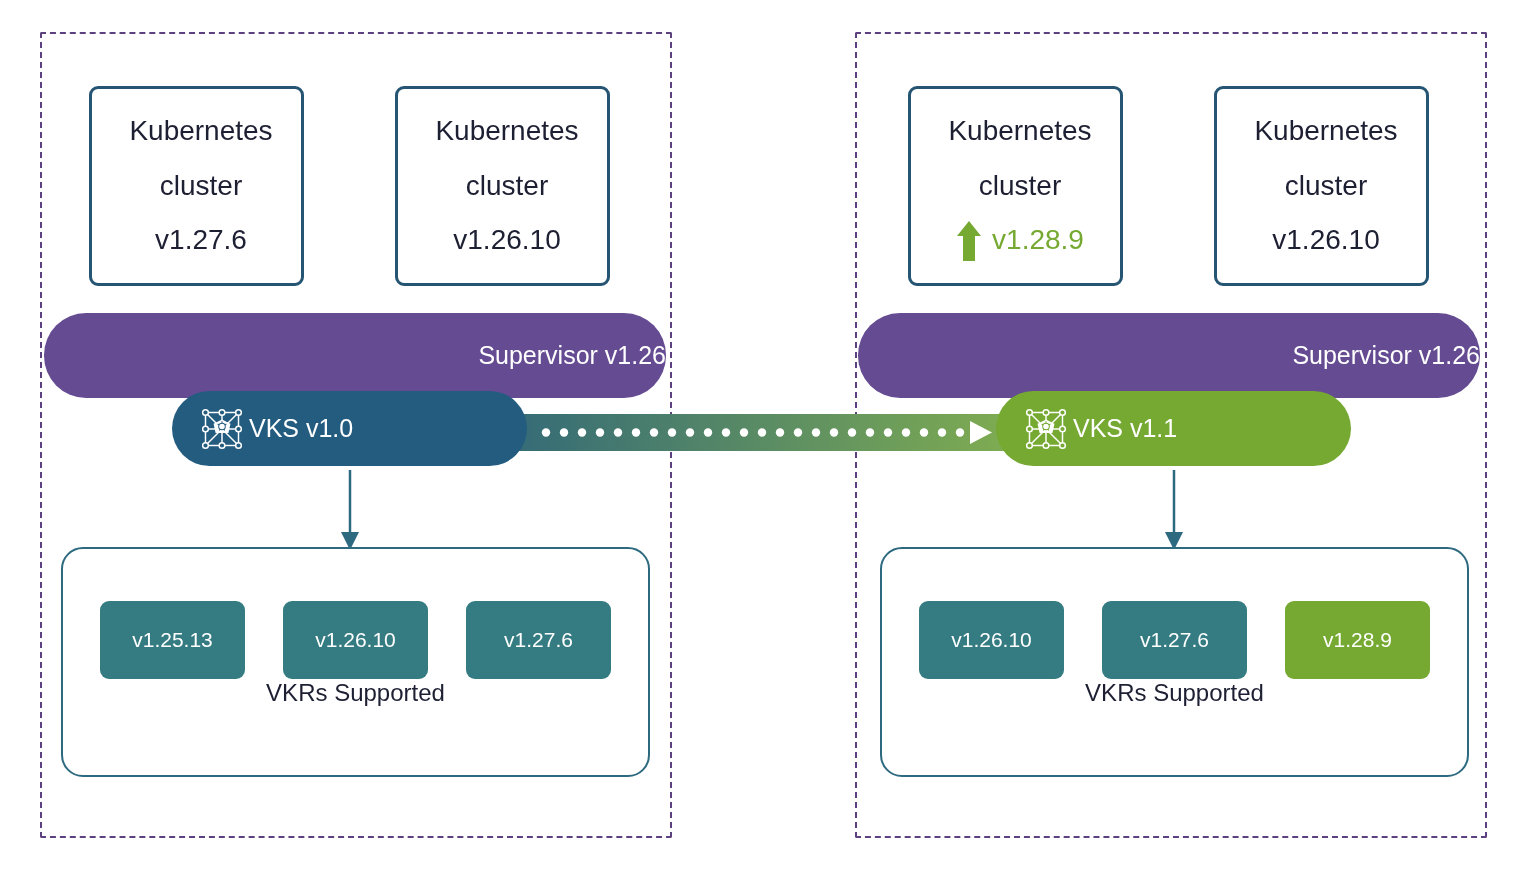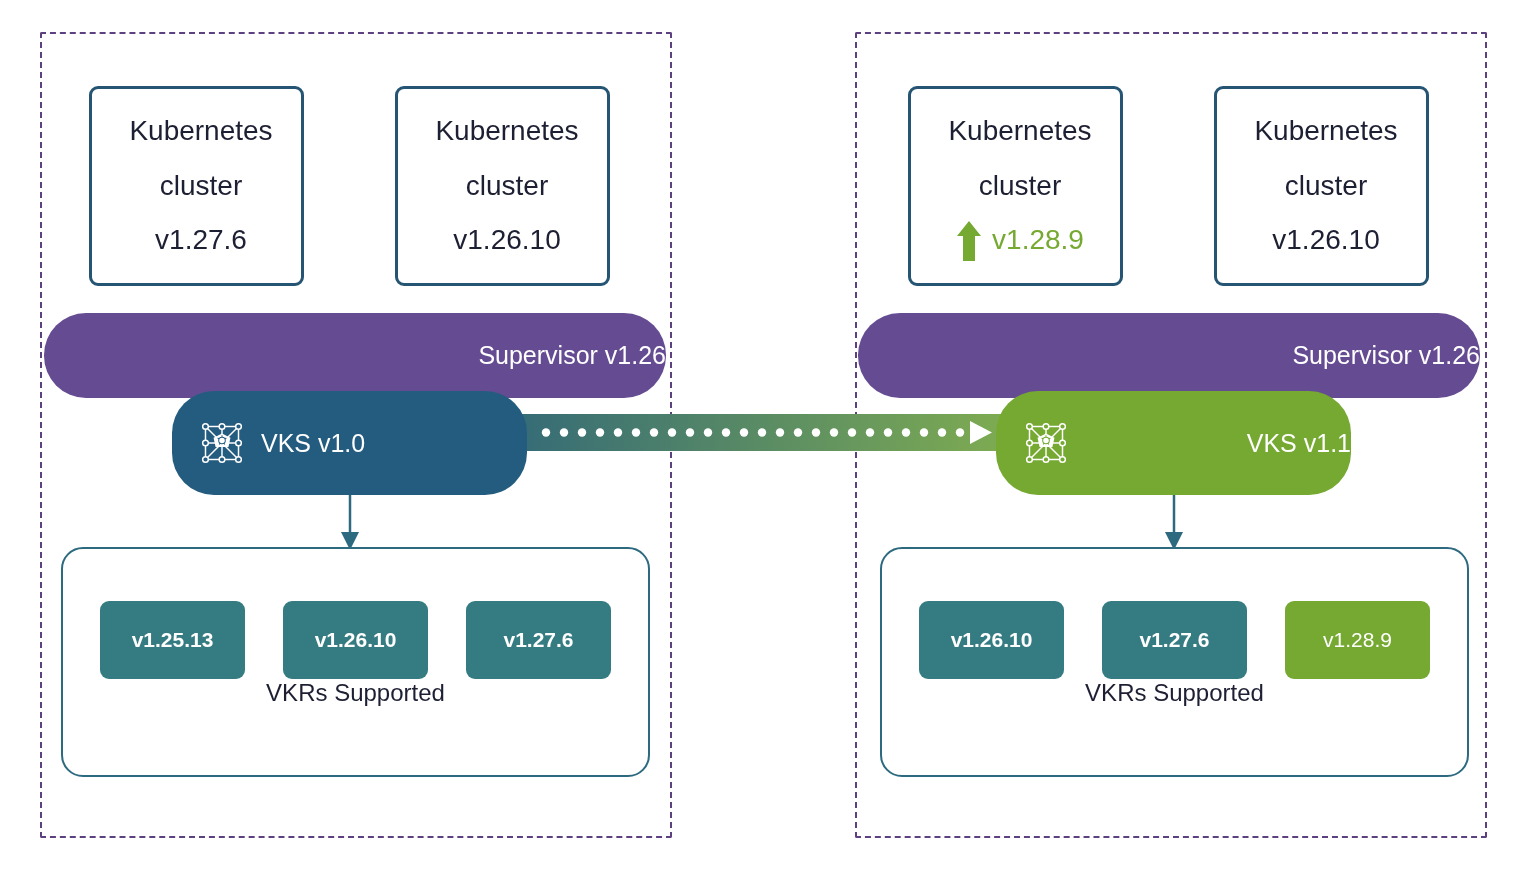--- a/index.html
+++ b/index.html
@@ -88,32 +88,32 @@
     width: 700px;
     height: 37px;
     z-index: 4;
   }
 
   
   .vks-pill {
     position: absolute;
     box-sizing: border-box;
     width: 355px;
-    height: 104px;
+    height: 75px;
     border-radius: 42px;
     display: flex;
     align-items: center;
     padding-left: 28px;
-    gap: 17px;
+    gap: 5px;
     color: #ffffff;
     font-size: 25px;
     z-index: 6;
   }
   #vks-left  { left: 172px; top: 391px; background: #245c80; }
-  #vks-right { left: 996px; top: 391px; background: #76a932; justify-content: space-between; }
+  #vks-right { left: 996px; top: 391px; background: #76a932; }
   .vks-icon { width: 44px; height: 44px; flex: 0 0 44px; display: block; }
 
   
   .down-connector {
     position: absolute;
     width: 28px;
     height: 82px;
     z-index: 1;
   }
   #connector-left  { left: 336px; top: 470px; }
@@ -145,21 +145,21 @@
   .chip {
     width: 145px;
     height: 78px;
     border-radius: 9px;
     display: flex;
     align-items: center;
     justify-content: center;
     color: #ffffff;
     font-size: 21px;
   }
-  .chip.teal  { background: #357b82; font-weight: bold; }
+  .chip.teal  { background: #357b82; }
   .chip.green { background: #76a932; }
 
   .vkr-caption {
     color: #1d1f33;
     font-size: 24px;
   }
 </style>
 </head>
 <body>
 

